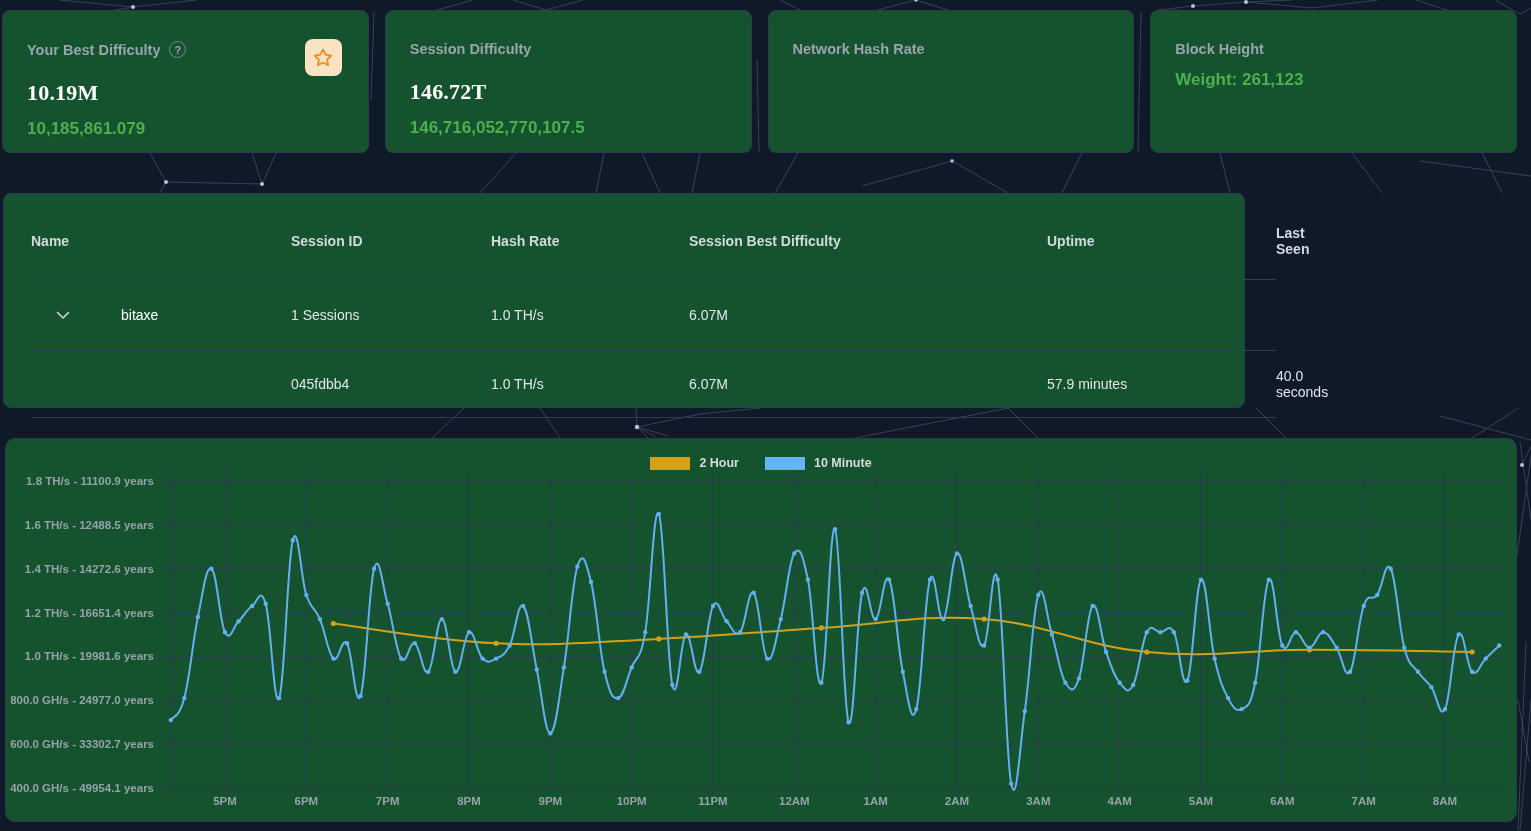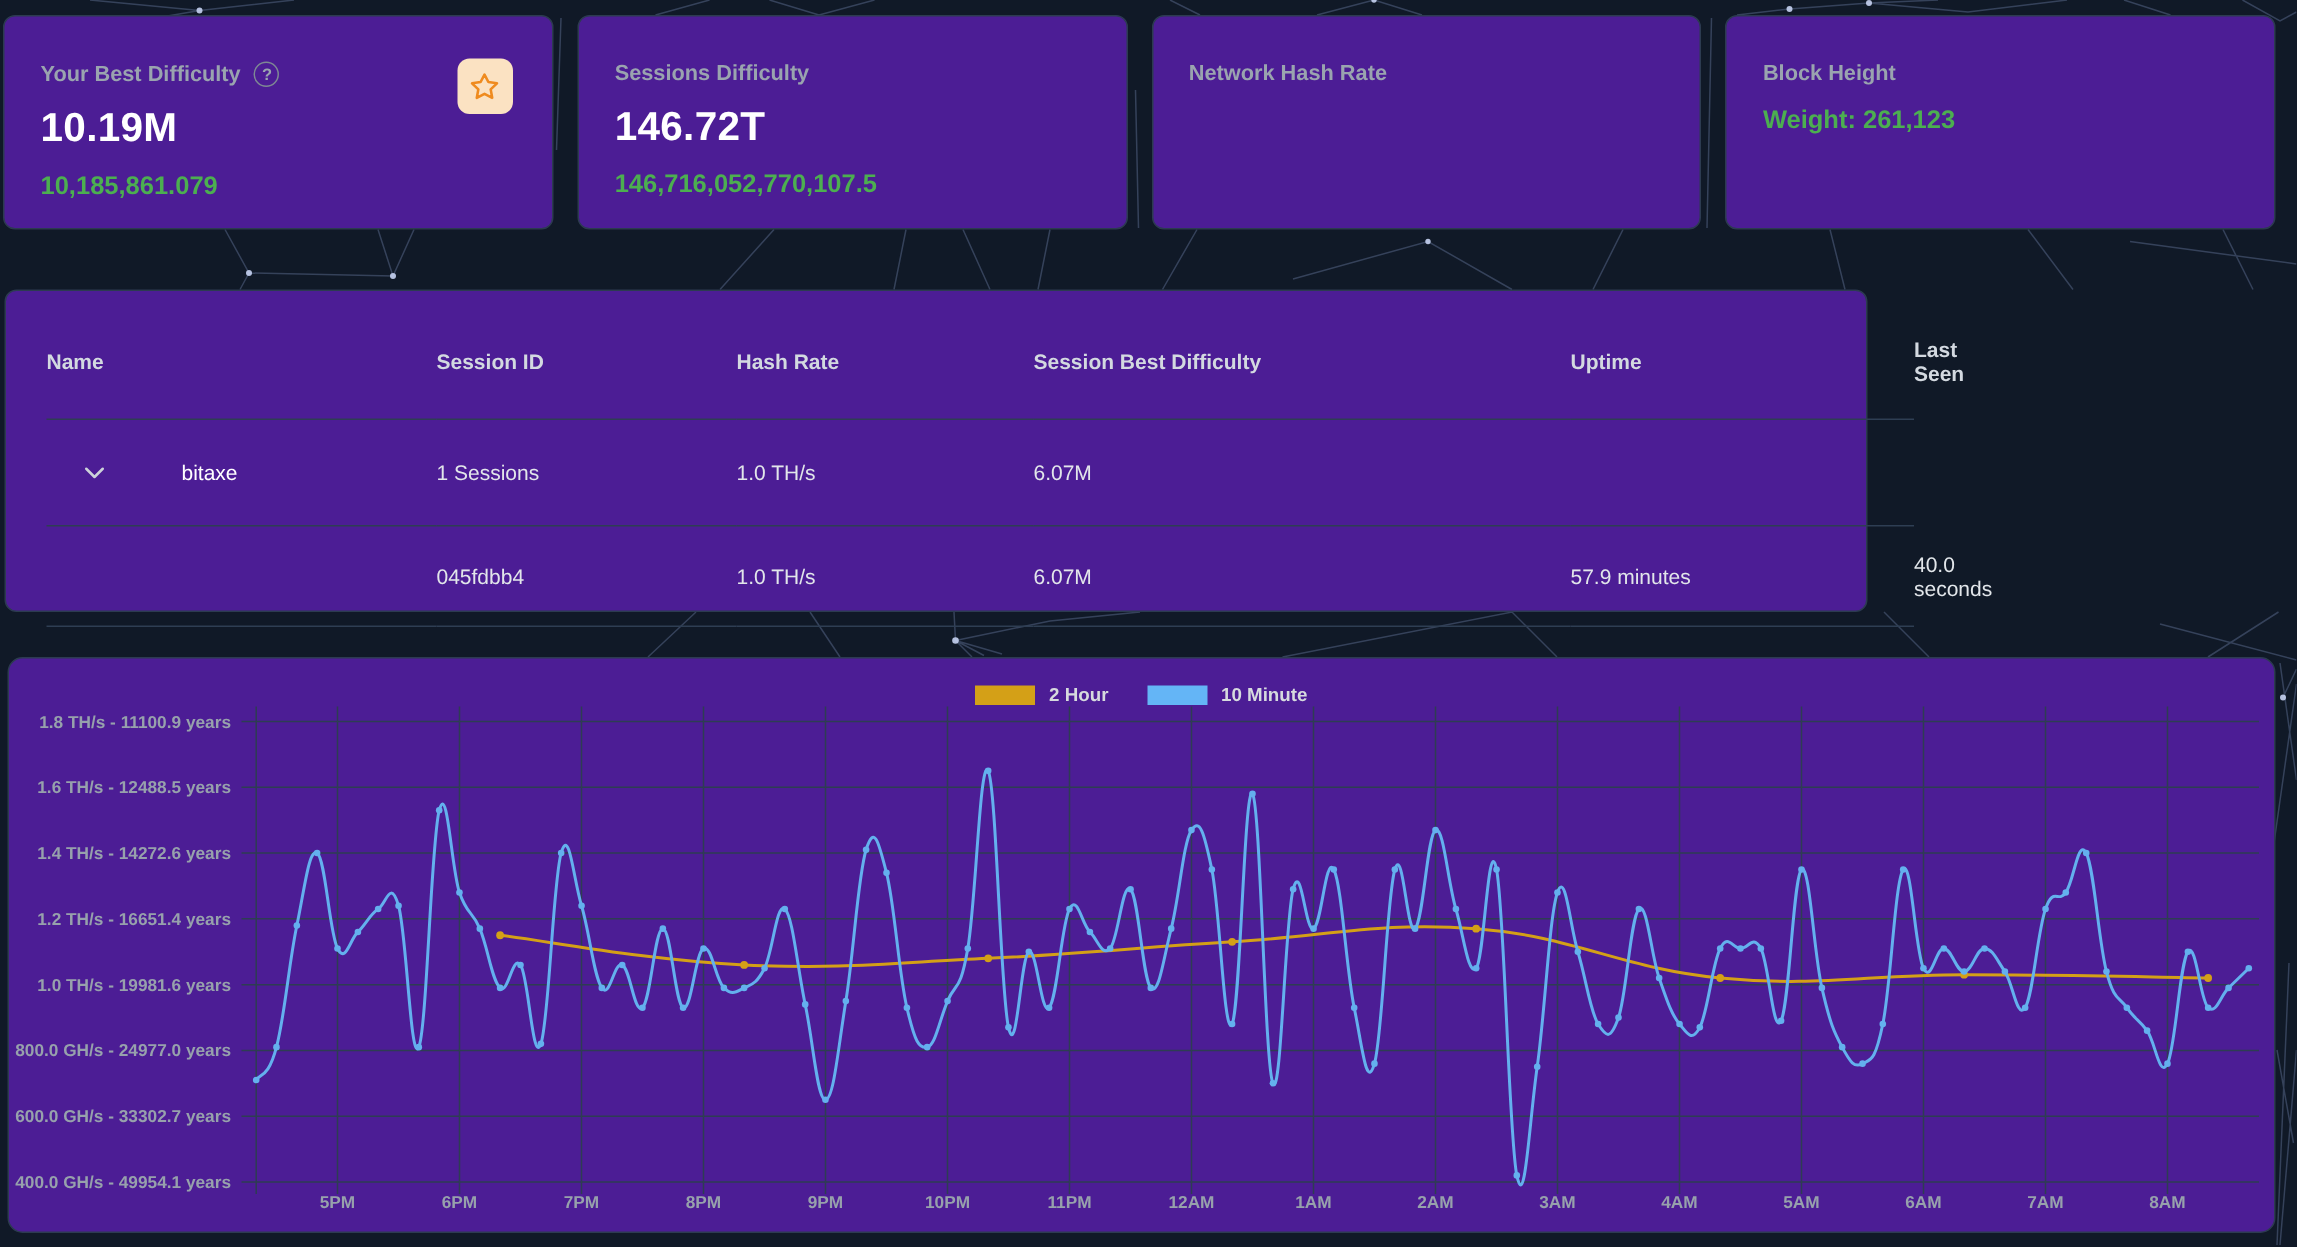--- a/index.html
+++ b/index.html
@@ -6,41 +6,41 @@
   html,body { margin:0; padding:0; }
   body {
     width:1531px; height:831px; position:relative; overflow:hidden;
     background:#101927;
     font-family:"Liberation Sans", sans-serif;
     color:#e4e8ec;
   }
   .bg-net { position:absolute; left:0; top:0; width:1531px; height:831px; z-index:0; }
 
   .card {
-    background:#4c1d95;
+    background:#14532d;
     border:1px solid #2c3b50;
     border-radius:8px;
   }
 
   
   .stats {
     position:absolute; left:2px; top:10px; width:1515px;
     display:grid; grid-template-columns:repeat(4,1fr); gap:16px; z-index:2;
   }
   .stat-card { height:143px; padding:30px 24px; position:relative; }
   .stat-label-row { display:flex; align-items:center; gap:9px; }
   .stat-label { font-size:14.5px; font-weight:600; color:#9aa4af; }
   .help-icon {
     width:17px; height:17px; border-radius:50%;
     border:1.5px solid #7e8894; color:#9aa4af;
     font-size:11px; font-weight:bold;
     display:inline-flex; align-items:center; justify-content:center;
     cursor:pointer;
   }
-  .stat-value { margin-top:12px; font-size:27px; font-weight:bold; color:#ffffff; letter-spacing:.2px; }
+  .stat-value { margin-top:22px; font-size:22px; font-weight:bold; color:#ffffff; letter-spacing:.2px;font-family:Liberation Serif, serif; }
   .stat-sub { margin-top:13px; font-size:17px; font-weight:600; color:#4caf50; min-height:16px; }
   .star-btn {
     position:absolute; top:28px; right:26px; width:37px; height:37px;
     background:#fbe2c2; border:none; border-radius:8px;
     display:flex; align-items:center; justify-content:center; cursor:pointer; padding:0;
   }
 
   
   .table-card {
     position:absolute; left:3px; top:193px; width:1242px; height:215px; z-index:2;
@@ -114,21 +114,21 @@
     <div class="stat-sub">10,185,861.079</div>
     <button class="star-btn">
       <svg width="26" height="26" viewBox="0 0 36 36">
         <path d="M18 6.5 L21.6 13.4 L29.5 14.6 L23.7 20.2 L25.1 28 L18 24.3 L10.9 28 L12.3 20.2 L6.5 14.6 L14.4 13.4 Z" fill="none" stroke="#ef8b1f" stroke-width="2.4" stroke-linejoin="round"></path>
       </svg>
     </button>
   </div>
 
   <div class="card stat-card">
     <div class="stat-label-row">
-      <span class="stat-label">Sessions Difficulty</span>
+      <span class="stat-label">Session Difficulty</span>
     </div>
     <div class="stat-value">146.72T</div>
     <div class="stat-sub">146,716,052,770,107.5</div>
   </div>
 
   <div class="card stat-card">
     <div class="stat-label-row">
       <span class="stat-label">Network Hash Rate</span>
     </div>
     <div class="stat-sub"></div>

